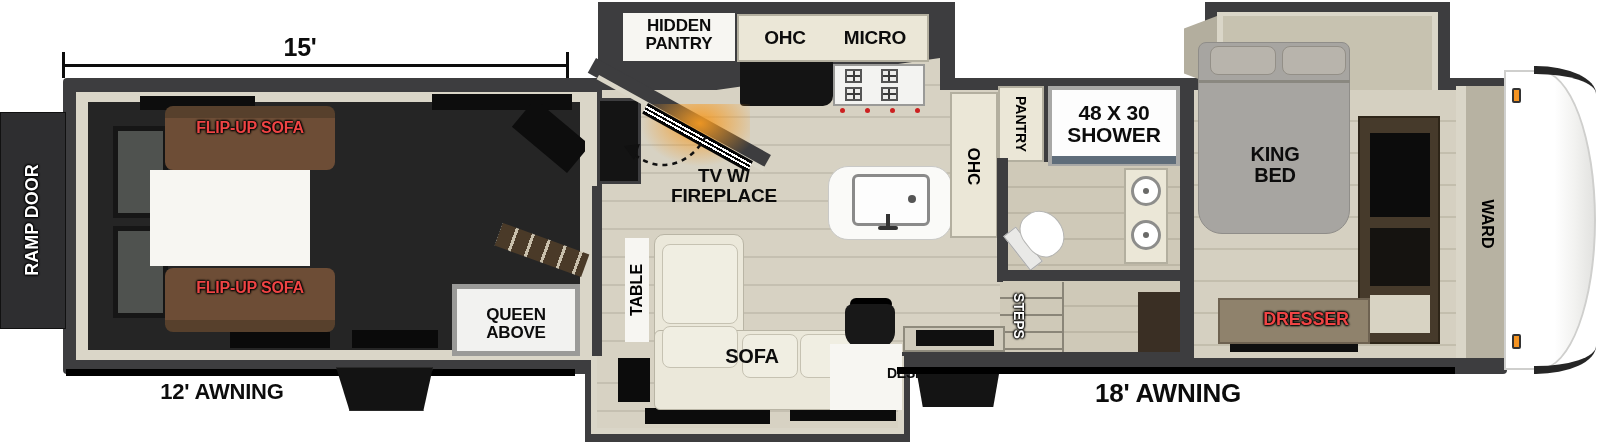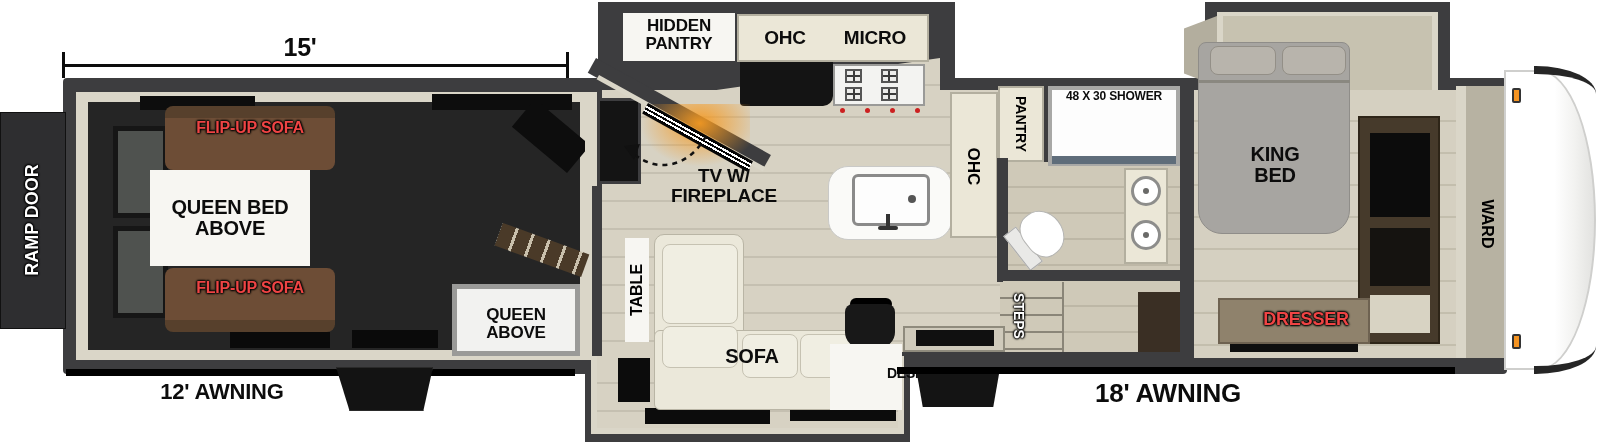--- a/index.html
+++ b/index.html
@@ -57,21 +57,20 @@
   <div class="abs" style="left:352px;top:330px;width:86px;height:18px;background:#0a0a0a"></div>
   <div class="abs" style="left:113px;top:126px;width:55px;height:92px;background:#4f524f;border:5px solid #161616;box-sizing:border-box"></div>
   <div class="abs" style="left:113px;top:226px;width:55px;height:92px;background:#4f524f;border:5px solid #161616;box-sizing:border-box"></div>
 
   <div class="abs" style="left:165px;top:106px;width:170px;height:64px;background:#6d4d36;border-radius:8px;border-top:12px solid #57402c;box-sizing:border-box"></div>
   <div class="lab white" style="left:195px;top:120px;width:110px;font-size:16px">FLIP-UP SOFA</div>
   <div class="abs" style="left:165px;top:268px;width:170px;height:64px;background:#6d4d36;border-radius:8px;border-bottom:12px solid #57402c;box-sizing:border-box"></div>
   <div class="lab white" style="left:195px;top:280px;width:110px;font-size:16px">FLIP-UP SOFA</div>
 
   <div class="abs whitebox" style="left:150px;top:170px;width:160px;height:96px"></div>
-  <div class="lab" style="left:160px;top:197px;width:140px;font-size:20px">QUEEN BED ABOVE</div>
 
   <div class="abs" style="left:496px;top:238px;width:92px;height:24px;background:repeating-linear-gradient(90deg,#4a3a28 0 14px,#c9c0ac 14px 17px);transform:rotate(20deg)"></div>
   <div class="abs" style="left:452px;top:284px;width:128px;height:72px;background:#f2f2f0;border:5px solid #9a9a98;box-sizing:border-box"></div>
   <div class="lab" style="left:456px;top:306px;width:120px;font-size:17px">QUEEN ABOVE</div>
 
   <div class="abs woodfloor" style="left:602px;top:90px;width:296px;height:340px"></div>
   <div class="abs woodfloor" style="left:898px;top:90px;width:102px;height:262px"></div>
   <div class="abs woodfloor" style="left:610px;top:58px;width:330px;height:34px;clip-path:polygon(0 100%,28% 100%,100% 0,100% 100%)"></div>
 
   <div class="abs whitebox" style="left:623px;top:13px;width:112px;height:48px"></div>
@@ -121,21 +120,21 @@
   <div class="abs cab" style="left:998px;top:86px;width:46px;height:76px"></div>
   <div class="vlab cw" style="left:1000px;top:88px;width:42px;height:72px;font-size:14px">
     <span>PANTRY</span>
   </div>
 
   <div class="abs wall" style="left:997px;top:158px;width:11px;height:124px"></div>
   <div class="abs wall" style="left:1044px;top:82px;width:8px;height:82px"></div>
   <div class="abs bathfloor" style="left:1008px;top:162px;width:172px;height:108px"></div>
   <div class="abs" style="left:1048px;top:86px;width:132px;height:80px;background:#fdfdfd;border:4px solid #a8a8a6;box-sizing:border-box"></div>
   <div class="abs" style="left:1052px;top:156px;width:124px;height:8px;background:#5f6d7a"></div>
-  <div class="lab" style="left:1052px;top:90px;width:124px;font-size:12px">48 X 30 SHOWER</div>
+  <div class="lab" style="left:1052px;top:102px;width:124px;font-size:21px">48 X 30 SHOWER</div>
 
   <div class="abs" style="left:1010px;top:206px;width:58px;height:58px;transform:rotate(-38deg)">
     <div class="abs" style="left:0;top:8px;width:14px;height:42px;background:#e9e9e7;border:1px solid #aaa"></div>
     <div class="abs" style="left:13px;top:6px;width:38px;height:46px;background:#fff;border:1px solid #b5b5b3;border-radius:45% 55% 55% 45%"></div>
   </div>
 
   <div class="abs cab" style="left:1124px;top:168px;width:44px;height:96px"></div>
   <div class="sink-circle" style="left:1131px;top:176px"></div>
   <div class="sink-circle" style="left:1131px;top:220px"></div>
   <div class="abs wall" style="left:997px;top:270px;width:191px;height:11px"></div>

